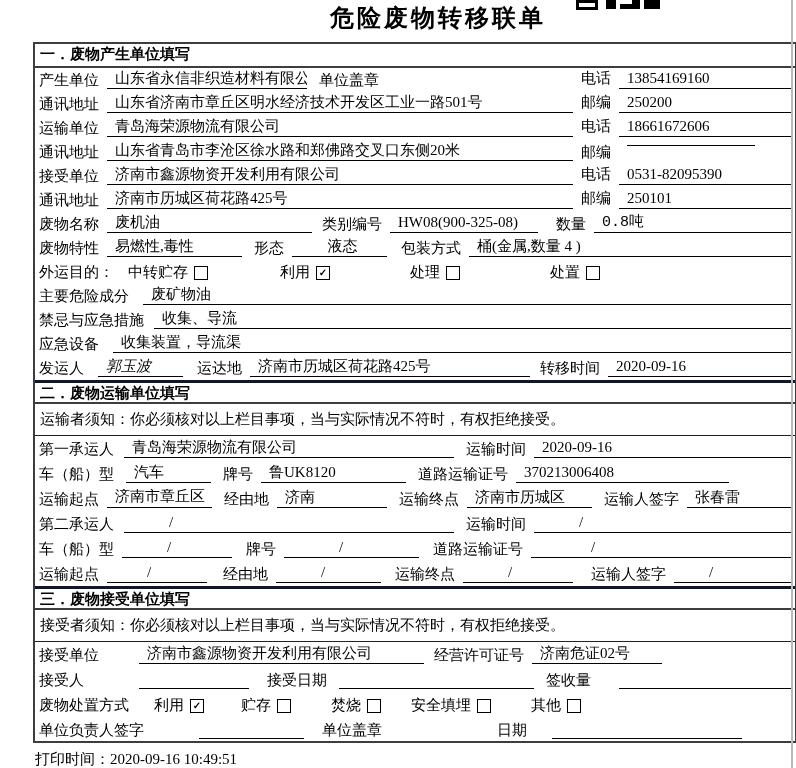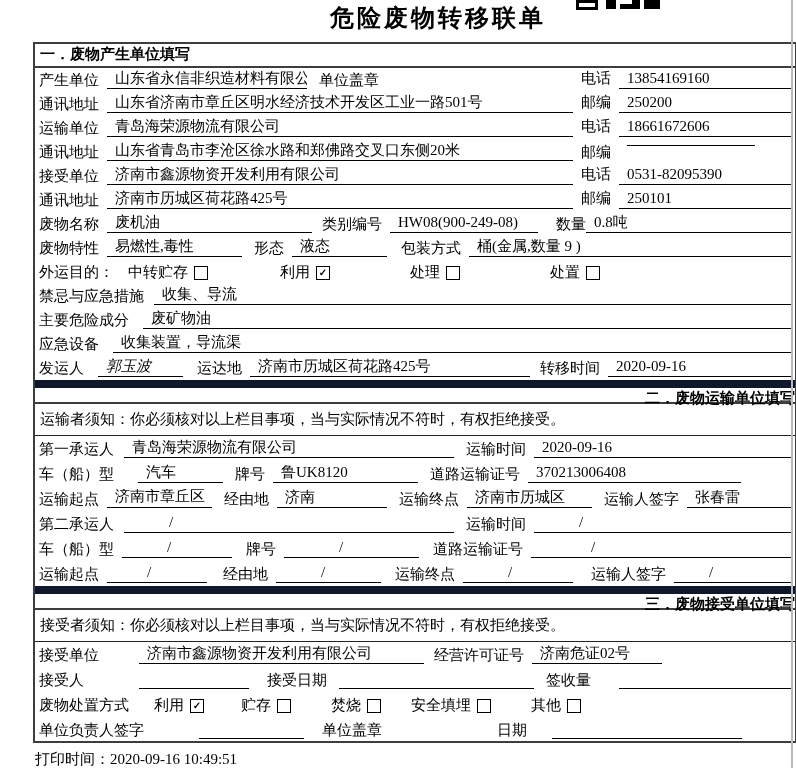--- a/index.html
+++ b/index.html
@@ -6,21 +6,21 @@
   body{width:796px;height:768px;overflow:hidden;font-family:"Liberation Serif","DejaVu Serif",serif;color:#000;}
   .doc{position:relative;width:796px;height:768px;background:#fff;}
   .serial{position:absolute;left:37px;top:11px;font-size:15px;white-space:nowrap;}
   .title{position:absolute;left:330px;top:2px;font-size:24px;font-weight:bold;letter-spacing:3px;white-space:nowrap;}
   .qr{position:absolute;left:576px;top:0;width:86px;height:10px;overflow:hidden;}
   .qr div{position:absolute;background:#000;}
   .qr .hollow{background:#fff;border:3px solid #000;box-sizing:border-box;}
   .edge{position:absolute;left:791px;top:0;width:2px;height:768px;background:#b9b9b9;}
   .table{position:absolute;left:33px;top:42px;width:764px;height:701px;border:2px solid #3d3d3d;box-sizing:border-box;background:#fff;overflow:hidden;}
   .sec{font-weight:bold;font-size:15px;height:24px;line-height:21px;padding-left:5px;border-bottom:2px solid #3d3d3d;box-sizing:border-box;}
-  .sec.bt{border-top:8px solid #0f172a;text-align:right;}
+  .sec.bt{border-top:3px solid #0f172a;}
   .notice{display:flex;align-items:center;height:32px;font-size:15px;padding-left:5px;border-bottom:1px solid #222;box-sizing:border-box;}
   .r{display:flex;align-items:flex-end;height:24px;padding:0 4px 3px 4px;box-sizing:border-box;font-size:15px;}
   .r25{height:25px;align-items:flex-end;}
   .l{white-space:nowrap;line-height:17px;flex:none;}
   .f{border-bottom:1px solid #000;line-height:17px;white-space:nowrap;padding:0 2px 1px 8px;box-sizing:border-box;overflow:hidden;flex:none;}
   .g{flex:1 1 auto;}
   .lft{flex:1 1 auto;display:flex;align-items:flex-end;margin-right:8px;min-width:0;}
   .rgt{width:210px;flex:none;display:flex;align-items:flex-start;}
   .sp{flex:1 1 auto;}
   .cb{width:12px;height:12px;border:1px solid #000;margin:0 0 1px 6px;flex:none;display:flex;align-items:center;justify-content:center;font-size:10px;font-weight:bold;line-height:1;}
@@ -111,54 +111,54 @@
       <div class="rgt">
         <span class="l">邮编</span>
         <span class="f g" style="margin-left:8px;">250101</span>
       </div>
     </div>
 
     <div class="r">
       <span class="l">废物名称</span>
       <span class="f" style="width:205px;margin-left:8px;">废机油</span>
       <span class="l" style="margin-left:10px;">类别编号</span>
-      <span class="f" style="width:148px;margin-left:8px;">HW08(900-249-08)</span>
+      <span class="f" style="width:148px;margin-left:8px;">HW08(900-325-08)</span>
       <span class="l" style="margin-left:18px;">数量</span>
-      <span class="f g" style="margin-left:0;">0.8吨</span>
+      <span class="f g" style="margin-left:8px;font-family:Liberation Mono, monospace;">0.8吨</span>
     </div>
 
     <div class="r">
       <span class="l">废物特性</span>
       <span class="f" style="width:135px;margin-left:8px;">易燃性,毒性</span>
       <span class="l" style="margin-left:12px;">形态</span>
-      <span class="f" style="width:95px;margin-left:8px;">液态</span>
+      <span class="f" style="width:95px;margin-left:8px;text-align:center;">液态</span>
       <span class="l" style="margin-left:14px;margin-top:27px;">包装方式</span>
-      <span class="f g" style="margin-left:8px;">桶(金属,数量 9 )</span>
+      <span class="f g" style="margin-left:8px;">桶(金属,数量 4 )</span>
     </div>
 
     <div class="r">
       <span class="l">外运目的：</span>
       <span class="l" style="margin-left:14px;">中转贮存</span>
       <span class="cb"></span>
       <span class="l" style="margin-left:72px;">利用</span>
       <span class="cb">✓</span>
       <span class="l" style="margin-left:80px;">处理</span>
       <span class="cb"></span>
       <span class="l" style="margin-left:90px;">处置</span>
       <span class="cb"></span>
     </div>
 
     <div class="r">
+      <span class="l">主要危险成分</span>
+      <span class="f g" style="margin-left:14px;">废矿物油</span>
+    </div>
+
+    <div class="r">
       <span class="l">禁忌与应急措施</span>
       <span class="f g" style="margin-left:10px;">收集、导流</span>
-    </div>
-
-    <div class="r">
-      <span class="l">主要危险成分</span>
-      <span class="f g" style="margin-left:14px;">废矿物油</span>
     </div>
 
     <div class="r">
       <span class="l">应急设备</span>
       <span class="f g" style="margin-left:14px;">收集装置，导流渠</span>
     </div>
 
     <div class="r">
       <span class="l">发运人</span>
       <span class="f" style="width:85px;margin-left:14px;font-style:italic;">郭玉波</span>
@@ -173,21 +173,21 @@
 
     <div class="r r25">
       <span class="l">第一承运人</span>
       <span class="f" style="width:330px;margin-left:10px;">青岛海荣源物流有限公司</span>
       <span class="l" style="margin-left:12px;">运输时间</span>
       <span class="f g" style="margin-left:8px;">2020-09-16</span>
     </div>
 
     <div class="r r25">
       <span class="l">车（船）型</span>
-      <span class="f" style="width:85px;margin-left:24px;">汽车</span>
+      <span class="f" style="width:85px;margin-left:12px;">汽车</span>
       <span class="l" style="margin-left:12px;">牌号</span>
       <span class="f" style="width:145px;margin-left:8px;">鲁UK8120</span>
       <span class="l" style="margin-left:12px;">道路运输证号</span>
       <span class="f" style="width:213px;margin-left:8px;margin-top:18px;">370213006408</span>
       <span class="sp"></span>
     </div>
 
     <div class="r r25">
       <span class="l">运输起点</span>
       <span class="f" style="width:105px;margin-left:8px;font-family:Liberation Mono, monospace;">济南市章丘区</span>

